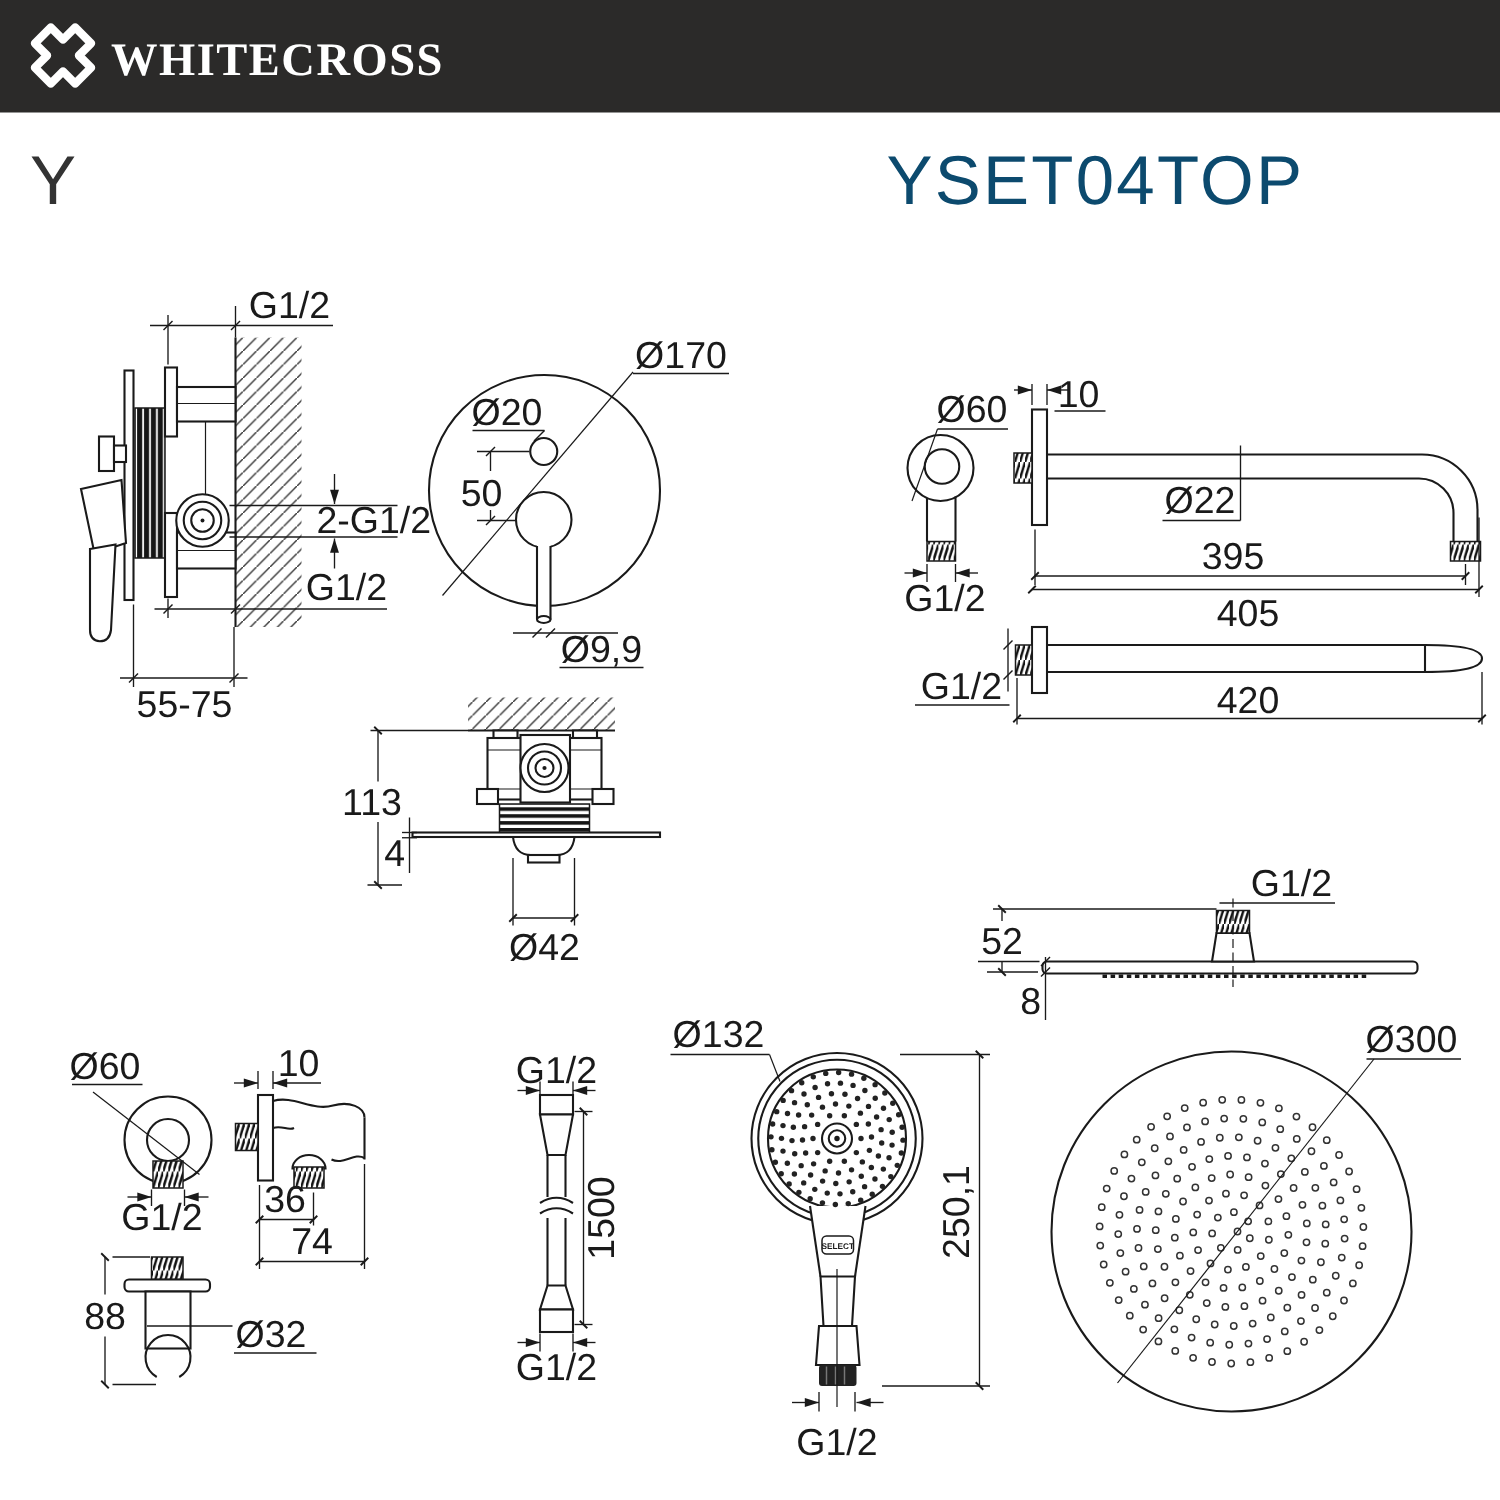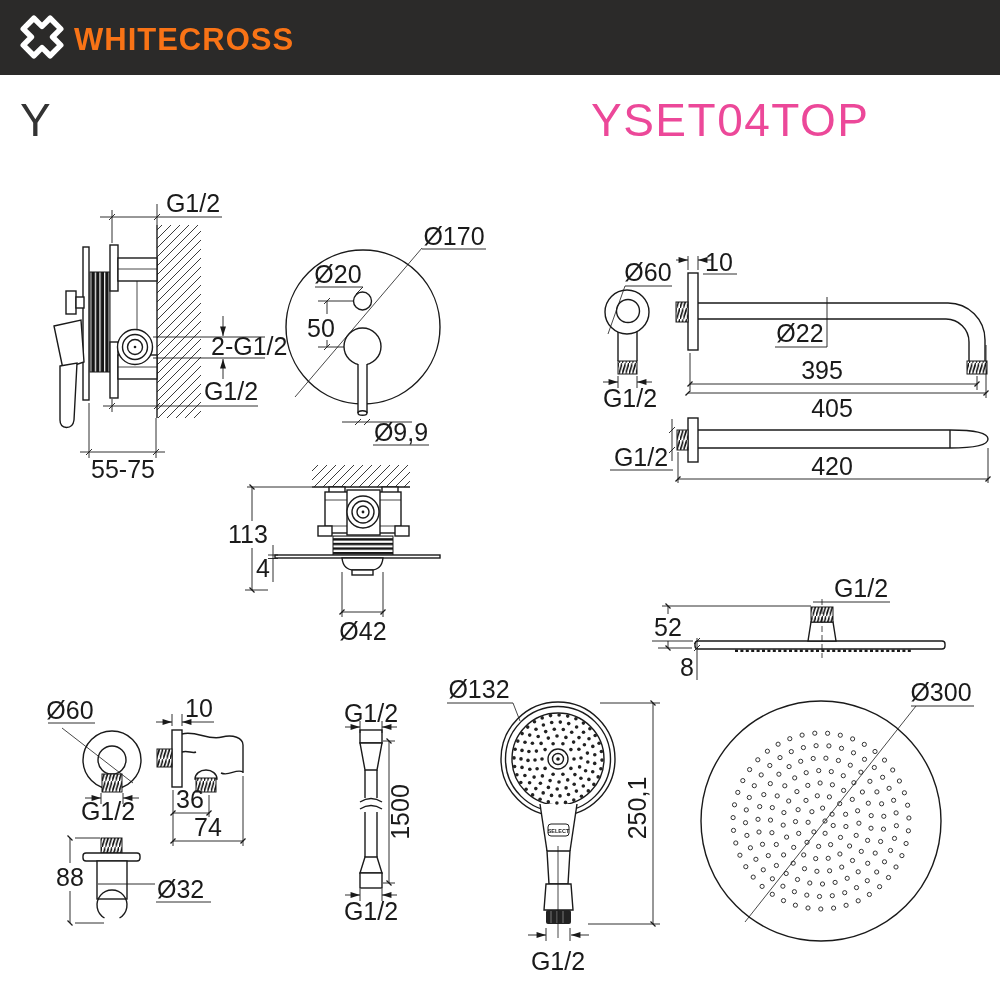--- a/index.html
+++ b/index.html
@@ -1,22 +1,22 @@
 <!DOCTYPE html>
 <html><head>
 <meta charset="utf-8">
 <style>
   html,body{margin:0;padding:0;background:#fff;}
   #page{position:relative;width:1000px;height:1000px;background:#fff;overflow:hidden;
         font-family:"Liberation Sans",sans-serif;}
   #hdr{position:absolute;left:0;top:0;width:1000px;height:75px;background:#2b2a29;}
-  #brand{position:absolute;left:74px;top:22px;color:#f97316;font-size:31px;font-weight:bold;
-         letter-spacing:1px;}
+  #brand{position:absolute;left:74px;top:22px;color:#ffffff;font-size:31px;font-weight:bold;
+         letter-spacing:1px;font-family:Liberation Serif, serif;}
   #series{position:absolute;left:20px;top:93px;font-size:46px;color:#333;}
-  #model{position:absolute;left:591px;top:93px;font-size:46px;color:#ec4899;letter-spacing:1.5px;}
+  #model{position:absolute;left:591px;top:93px;font-size:46px;color:#0c4a6e;letter-spacing:1.5px;}
   svg.sheet{position:absolute;left:0;top:0;}
   svg.sheet text{font-family:"Liberation Sans",sans-serif;font-size:25px;fill:#1a1a1a;
                  text-anchor:middle;}
   svg.sheet text.ta-s{text-anchor:start}
   svg.sheet text.ta-e{text-anchor:end}
   .o{stroke:#1a1a1a;stroke-width:1.4;fill:none;}
   .ow{stroke:#1a1a1a;stroke-width:1.4;fill:#fff;}
   .dim{stroke:#1a1a1a;stroke-width:0.9;fill:none;}
   .cl{stroke:#1a1a1a;stroke-width:0.8;fill:none;stroke-dasharray:6 3;}
   .thin{stroke:#1a1a1a;stroke-width:0.8;fill:none;}

